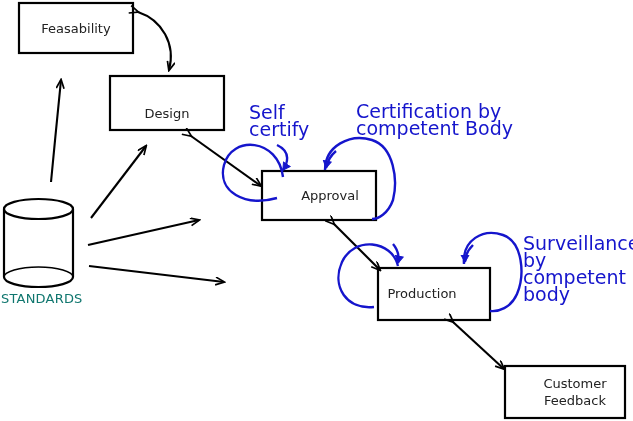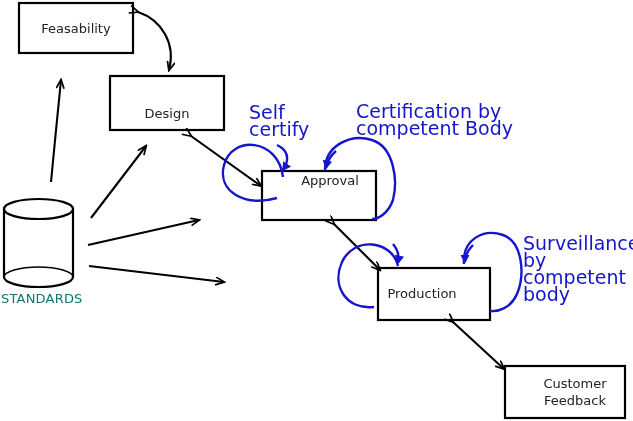--- a/index.html
+++ b/index.html
@@ -124,21 +124,21 @@
     </g>
 
     <g>
       <path d="M464,264 C462,240 483,228 503,235 C523,242 525,275 517,294 C511,308 498,312 490,311" fill="none" stroke="#1515cc" stroke-width="2.4"></path>
       <path d="M473,245 C467,251 465,258 465,262" fill="none" stroke="#1515cc" stroke-width="2.4" marker-end="url(#blueah)"></path>
     </g>
   </svg>
 
   <div class="node-label" style="left:19px;top:20px;width:114px;">Feasability</div>
   <div class="node-label" style="left:110px;top:94px;width:114px;margin-top:11px;">Design</div>
-  <div class="node-label" style="left:262px;top:172px;width:136px;">Approval</div>
+  <div class="node-label" style="left:262px;top:187px;width:136px;">Approval</div>
   <div class="node-label" style="left:378px;top:285px;width:88px;">Production</div>
   <div class="node-label" style="left:505px;top:375px;width:140px;">Customer
 Feedback</div>
 
   <div class="store-label" style="left:1px;top:291px;">STANDARDS</div>
 
   <div class="ann" style="left:249px;top:104px;">Self
 certify</div>
   <div class="ann" style="left:356px;top:103px;">Certification by
 competent Body</div>

